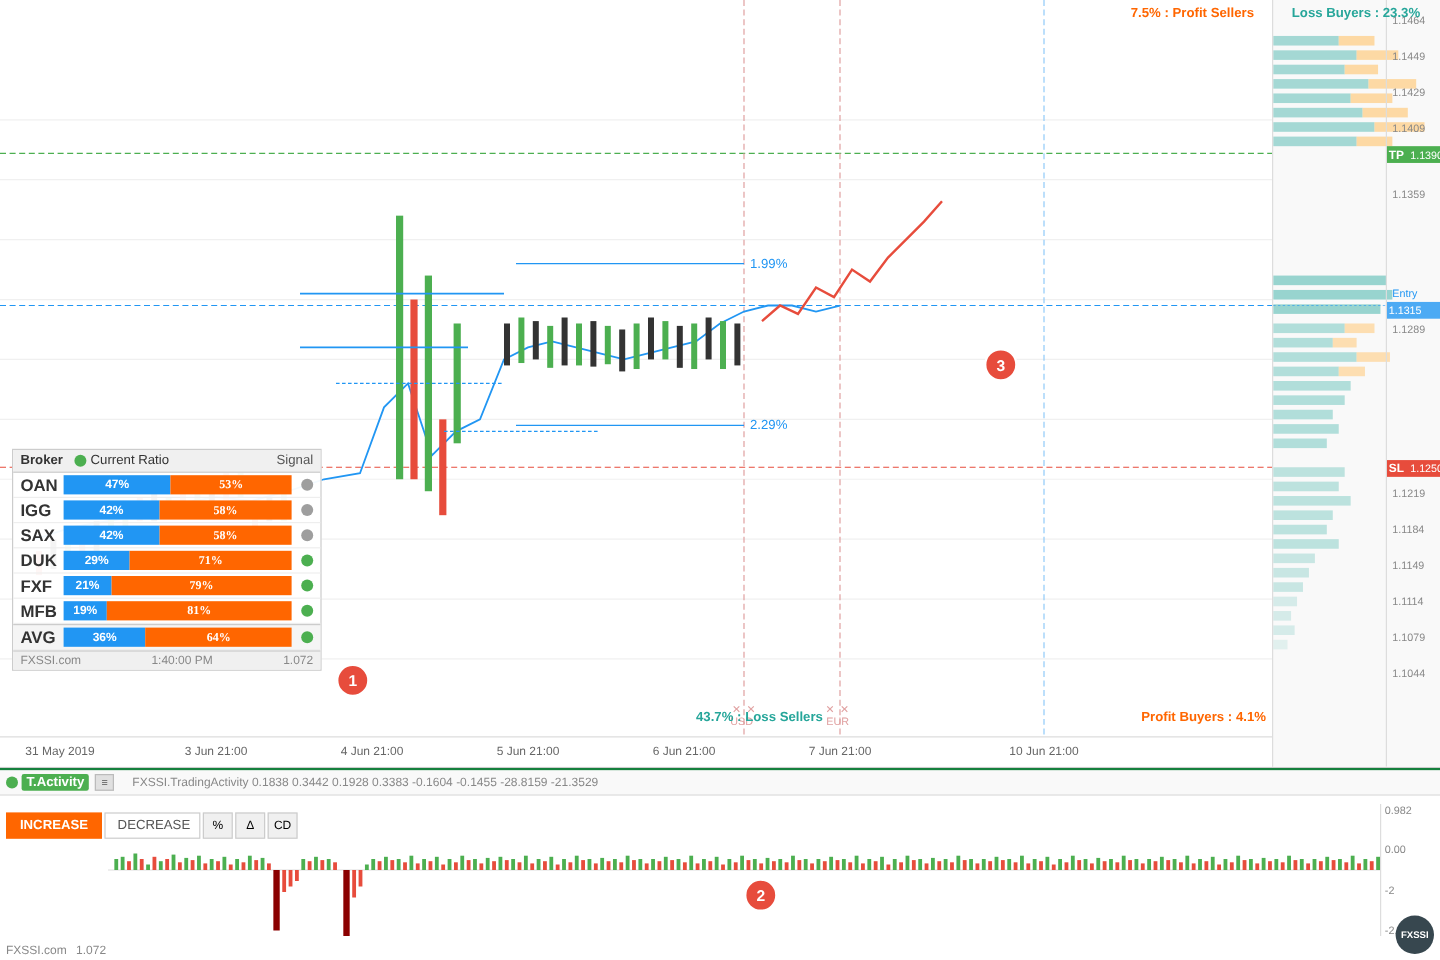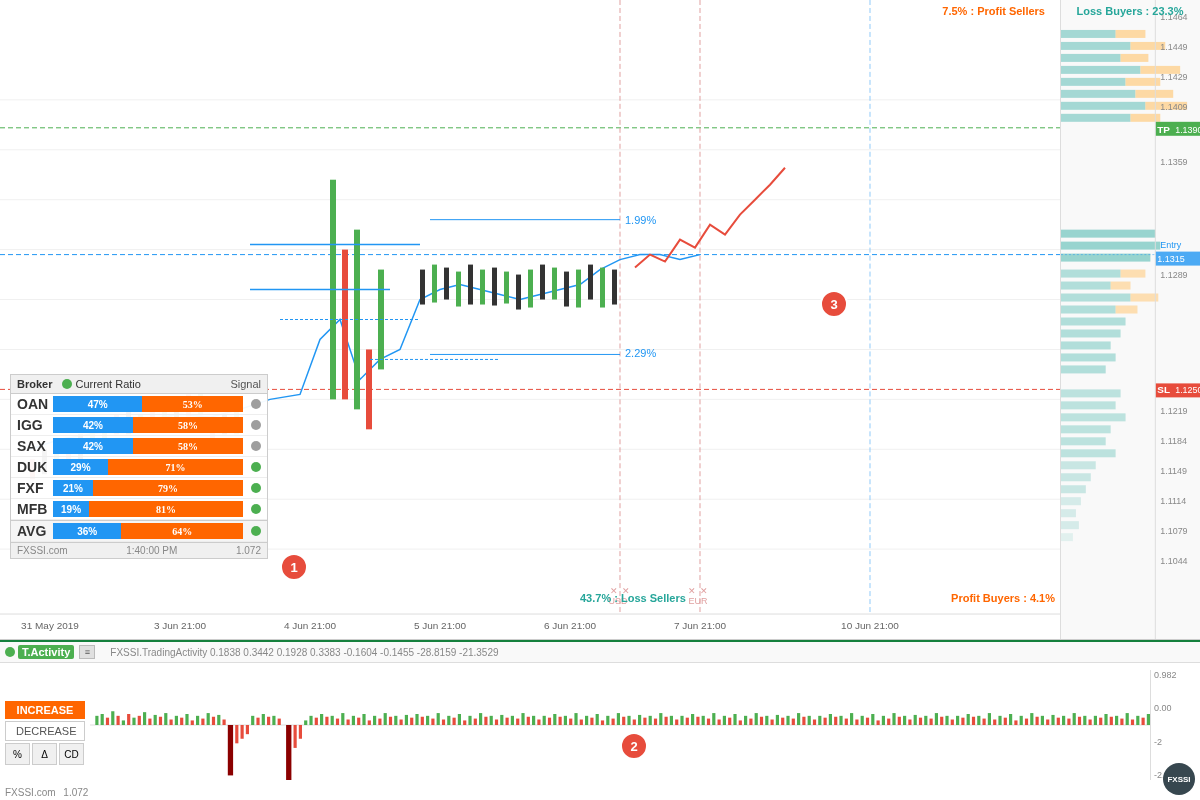--- a/index.html
+++ b/index.html
@@ -44,21 +44,21 @@
     
     .circle-badge { width: 28px; height: 28px; border-radius: 50%; display: flex; align-items: center; justify-content: center; font-weight: bold; font-size: 13px; color: #fff; position: absolute; }
     .badge-red { background: #e74c3c; border: 2px solid #fff; }
 
     
     .bottom-panel { width: 1200px; height: 160px; background: #fff; border-top: 2px solid #15803d; position: relative; }
     .bottom-header { display: flex; align-items: center; padding: 3px 5px; background: #f9f9f9; border-bottom: 1px solid #ddd; gap: 5px; }
     .t-activity-badge { display: flex; align-items: center; gap: 3px; }
     .t-activity-label { background: #4caf50; color: #fff; font-size: 11px; padding: 1px 4px; border-radius: 2px; font-weight: bold; }
     .bottom-info { font-size: 10px; color: #888; }
-    .bottom-buttons { display: flex; flex-direction: column; gap: 2px; position: absolute; left: 5px; top: 35px; margin-top: 24px; }
+    .bottom-buttons { display: flex; flex-direction: row; gap: 2px; position: absolute; left: 5px; top: 35px; }
     .btn-increase { background: #ff6600; color: #fff; border: none; padding: 3px 10px; font-size: 11px; font-weight: bold; cursor: pointer; width: 80px; }
     .btn-decrease { background: #fff; color: #555; border: 1px solid #ccc; padding: 3px 10px; font-size: 11px; cursor: pointer; width: 80px; }
     .btn-row { display: flex; gap: 2px; }
     .btn-small { width: 25px; height: 22px; background: #f0f0f0; border: 1px solid #ccc; font-size: 10px; cursor: pointer; display: flex; align-items: center; justify-content: center; }
 
     .bottom-chart { position: absolute; left: 90px; top: 28px; right: 50px; bottom: 20px; }
     .bottom-footer { position: absolute; bottom: 2px; left: 5px; font-size: 10px; color: #888; }
     .bottom-right-axis { position: absolute; right: 0; top: 28px; width: 50px; bottom: 20px; border-left: 1px solid #ddd; display: flex; flex-direction: column; justify-content: space-between; padding: 0 3px; }
     .axis-val { font-size: 9px; color: #888; }
     .fxssi-badge { position: absolute; bottom: 5px; right: 5px; width: 32px; height: 32px; border-radius: 50%; background: #37474f; display: flex; align-items: center; justify-content: center; color: #fff; font-size: 8px; font-weight: bold; }

